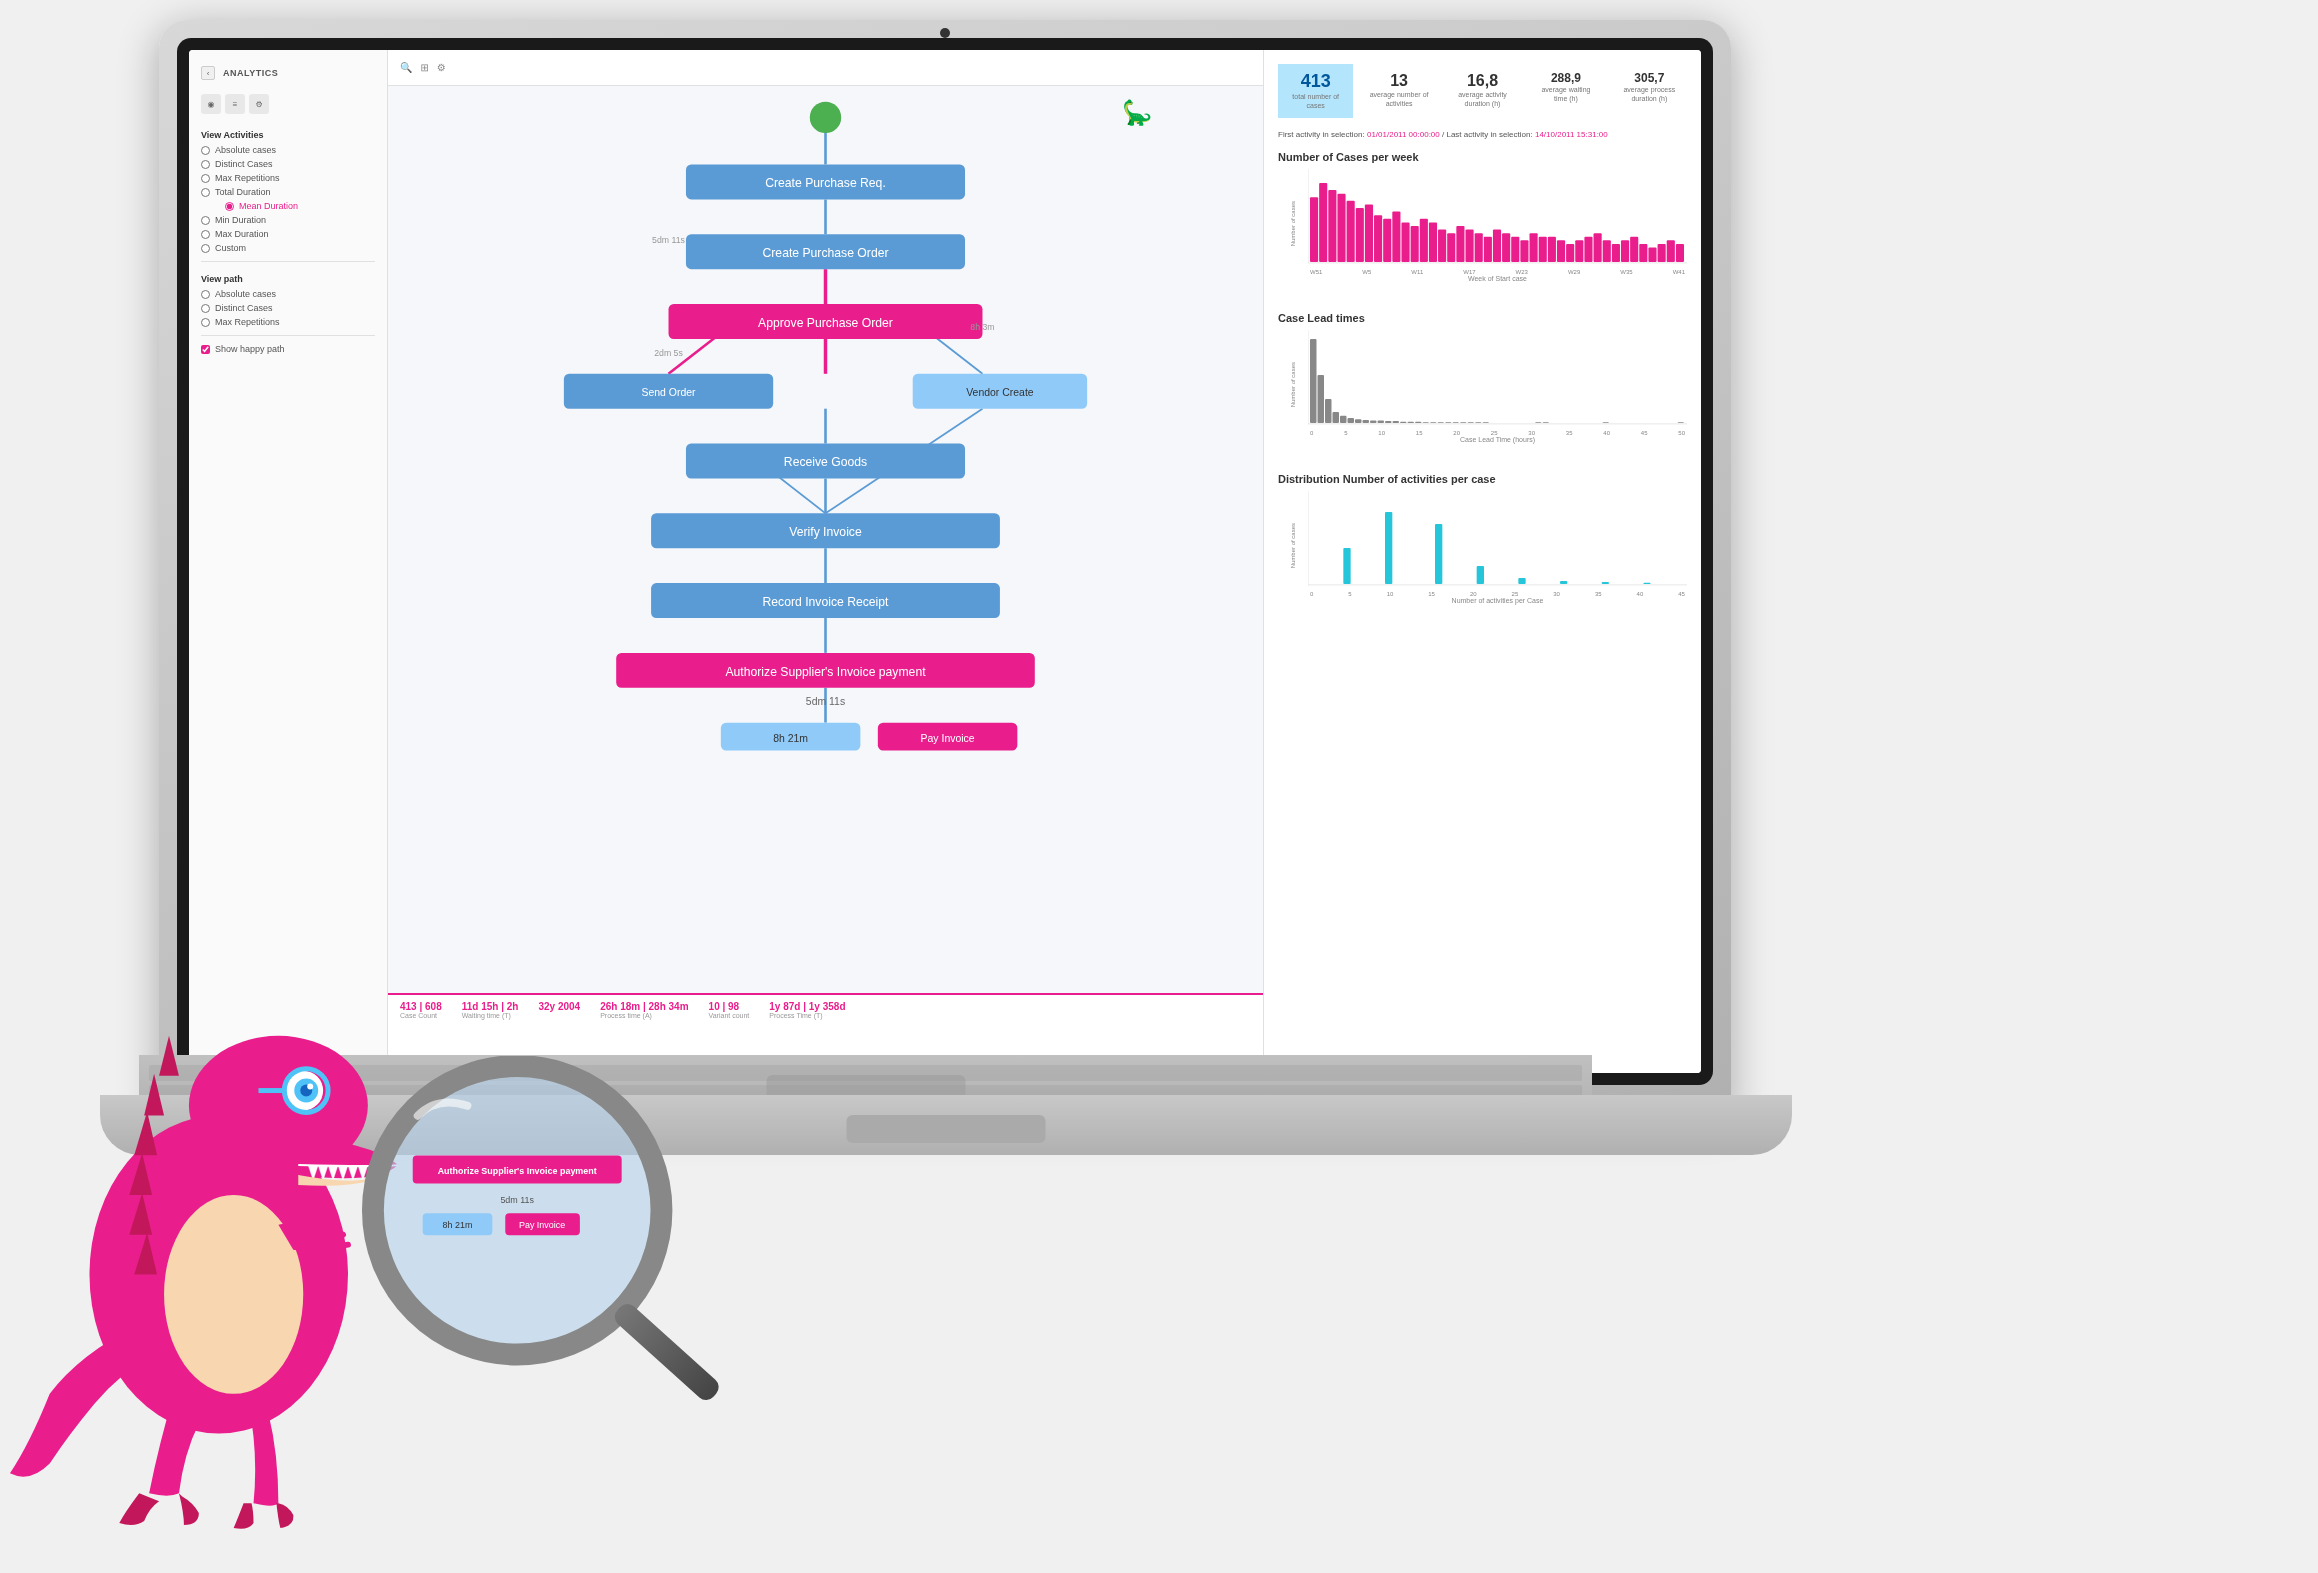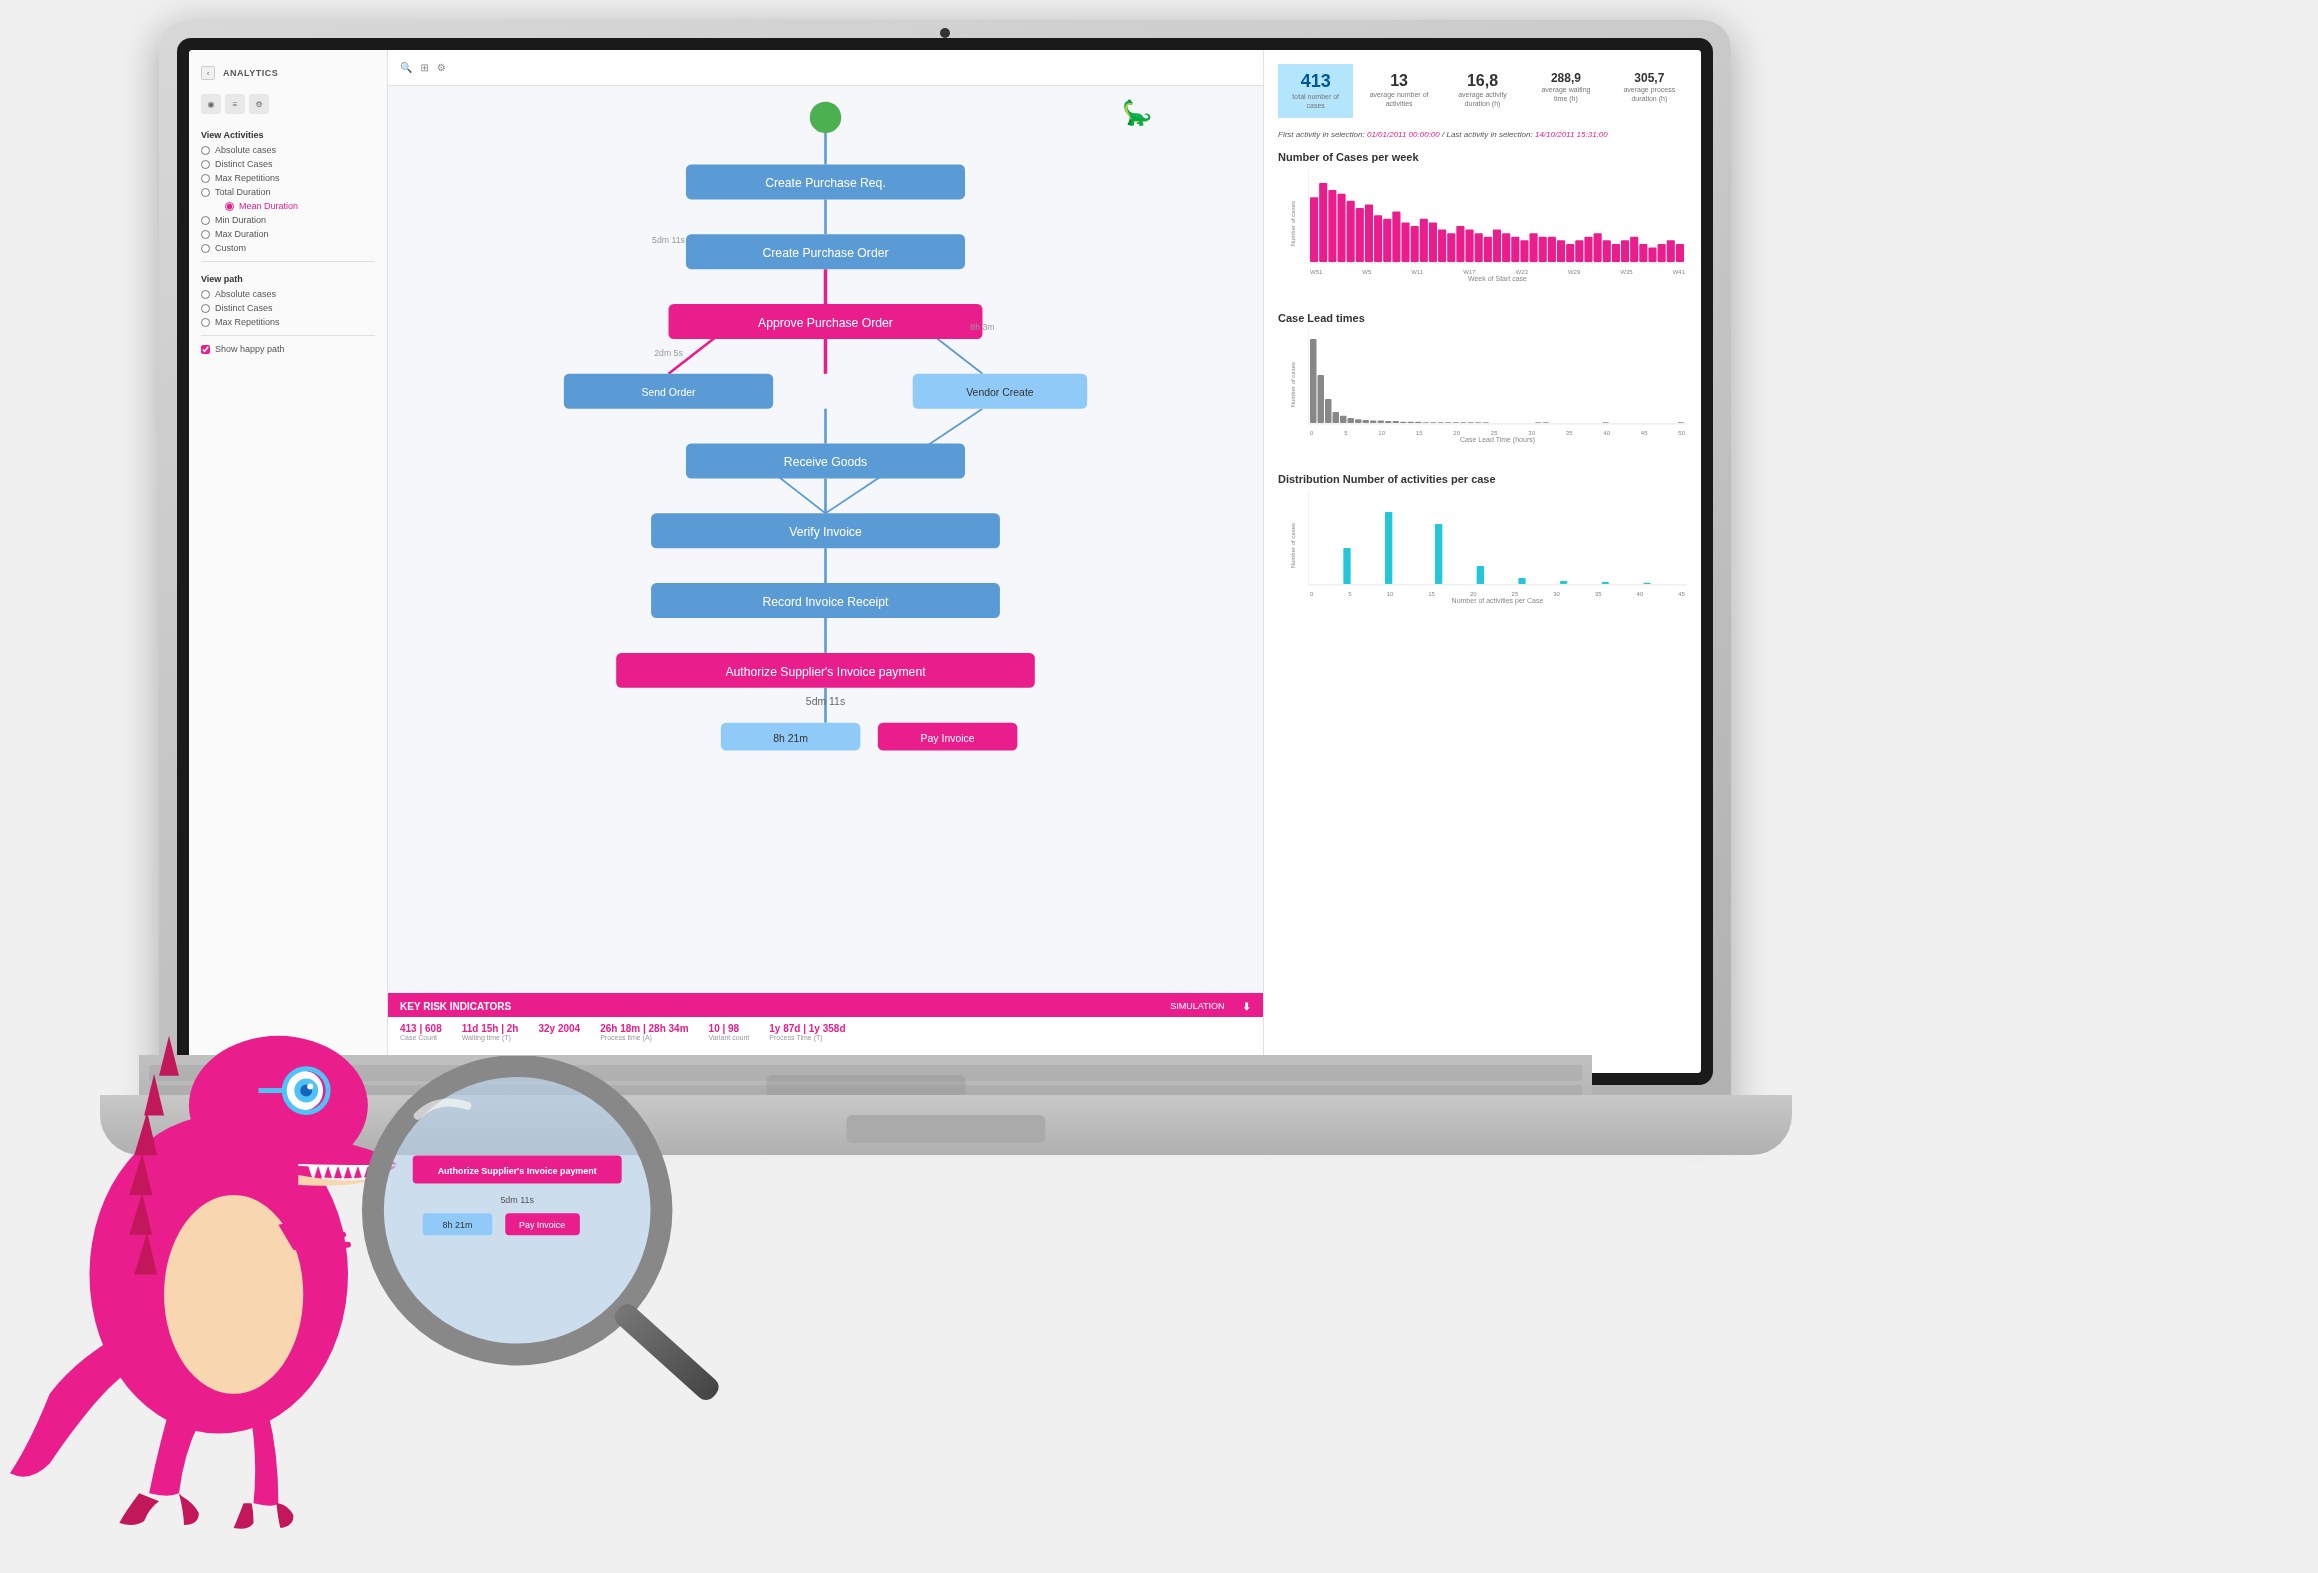--- a/index.html
+++ b/index.html
@@ -277,21 +277,20 @@
       font-size: 7px;
       color: #777;
       line-height: 1.3;
     }
 
     
     .date-range {
       font-size: 8px;
       color: #555;
       margin-bottom: 12px;
-      font-style: italic;
     }
     .date-range a {
       color: #e91e8c;
       text-decoration: none;
     }
 
     
     .chart-section {
       margin-bottom: 14px;
     }
@@ -483,27 +482,20 @@
 
               <text x="110" y="90" text-anchor="middle" fill="#999" font-size="5">5dm 11s</text>
               <text x="110" y="155" text-anchor="middle" fill="#999" font-size="5">2dm 5s</text>
               <text x="290" y="140" text-anchor="middle" fill="#999" font-size="5">8h 3m</text>
 
               <text x="370" y="20" fill="#e91e8c" font-size="14">🦕</text>
             </svg>
           </div>
 
           <div class="process-footer">
-            <div class="kri-bar">
-              <span>KEY RISK INDICATORS</span>
-              <div style="display:flex;align-items:center;gap:8px">
-                <button class="simulation-btn">SIMULATION</button>
-                <span style="cursor:pointer">⬇</span>
-              </div>
-            </div>
             <div class="kri-data">
               <div class="kri-item">
                 <span class="kri-value">413 | 608</span>
                 <span class="kri-label">Case Count</span>
               </div>
               <div class="kri-item">
                 <span class="kri-value">11d 15h | 2h</span>
                 <span class="kri-label">Waiting time (T)</span>
               </div>
               <div class="kri-item">

